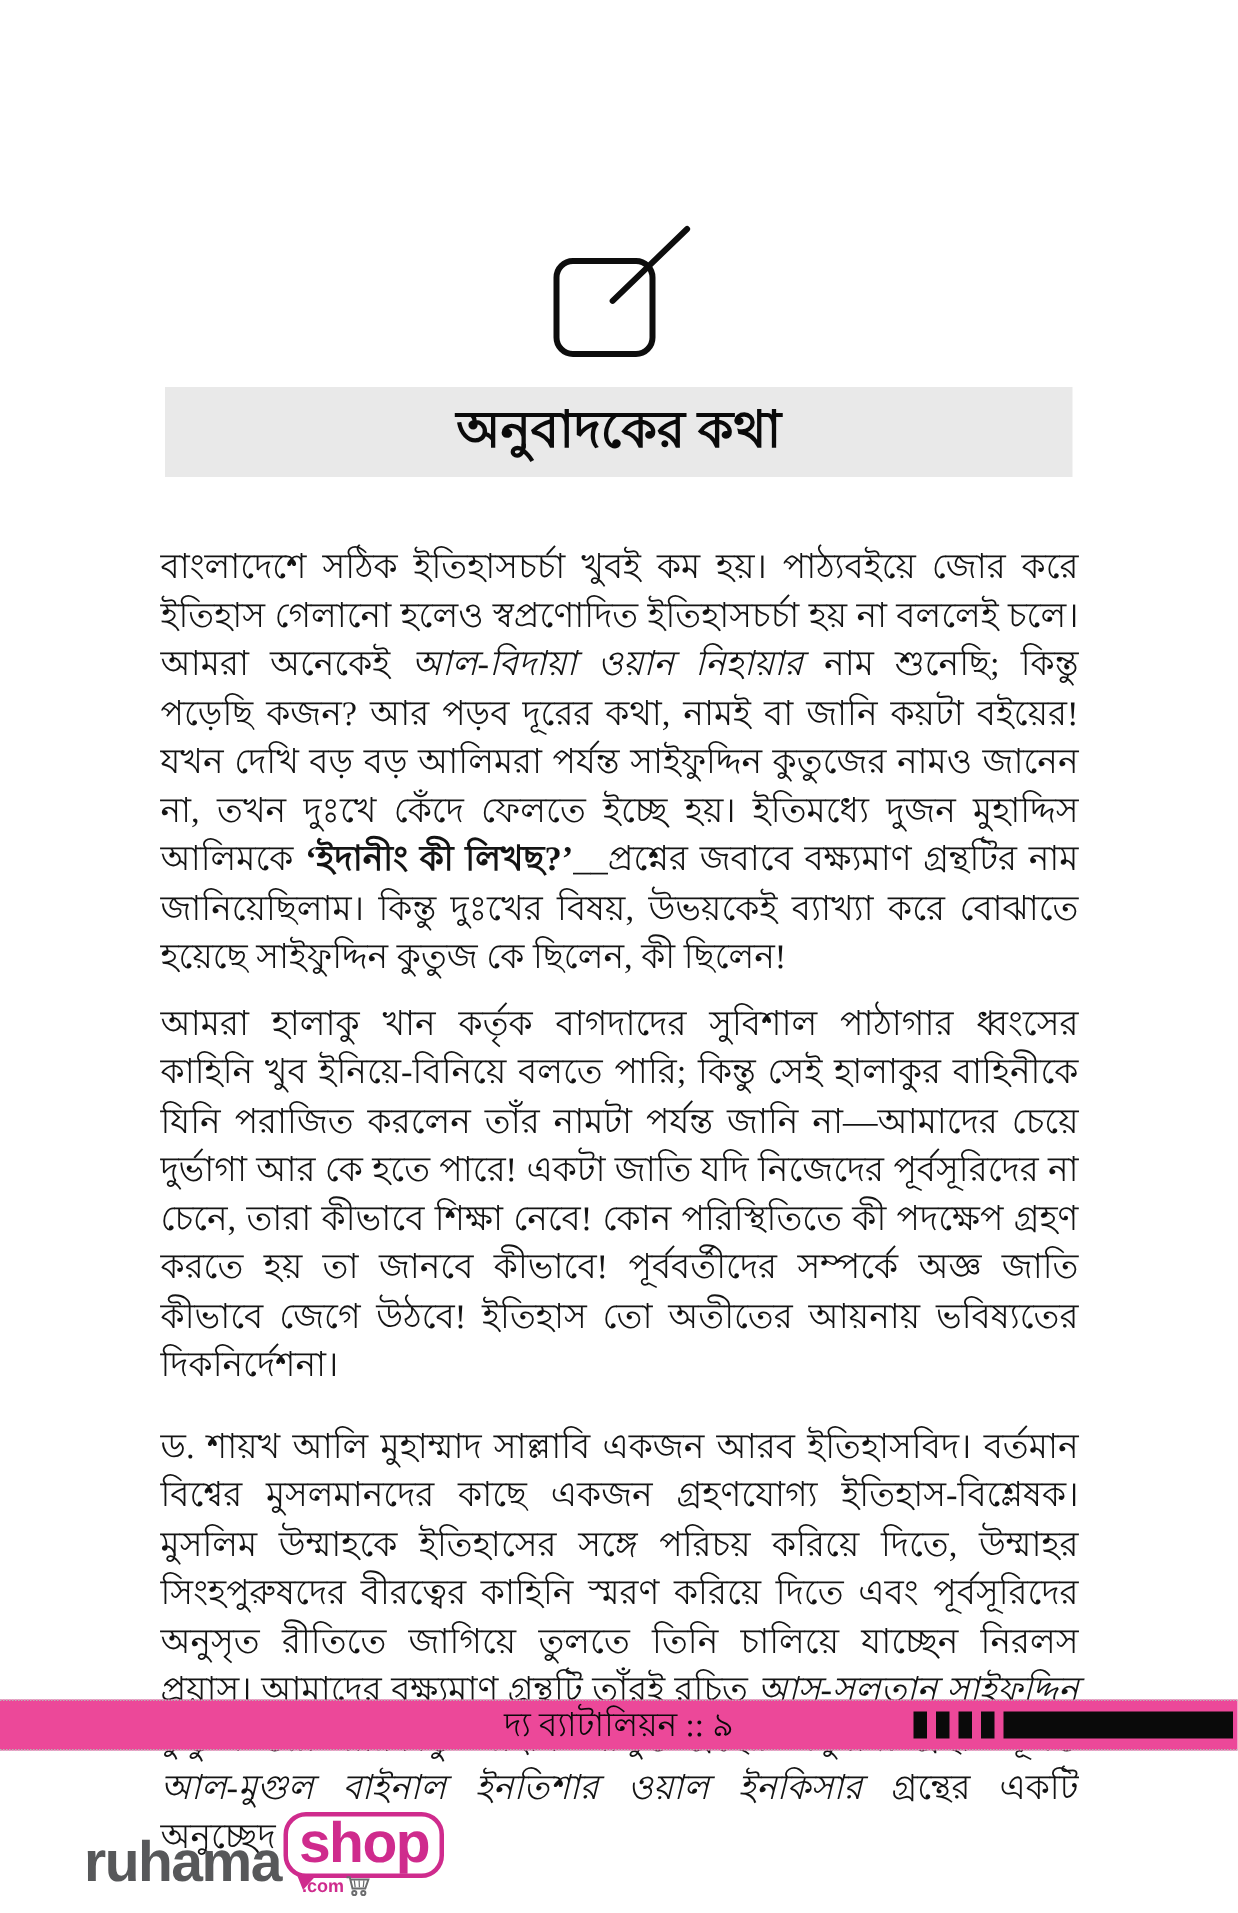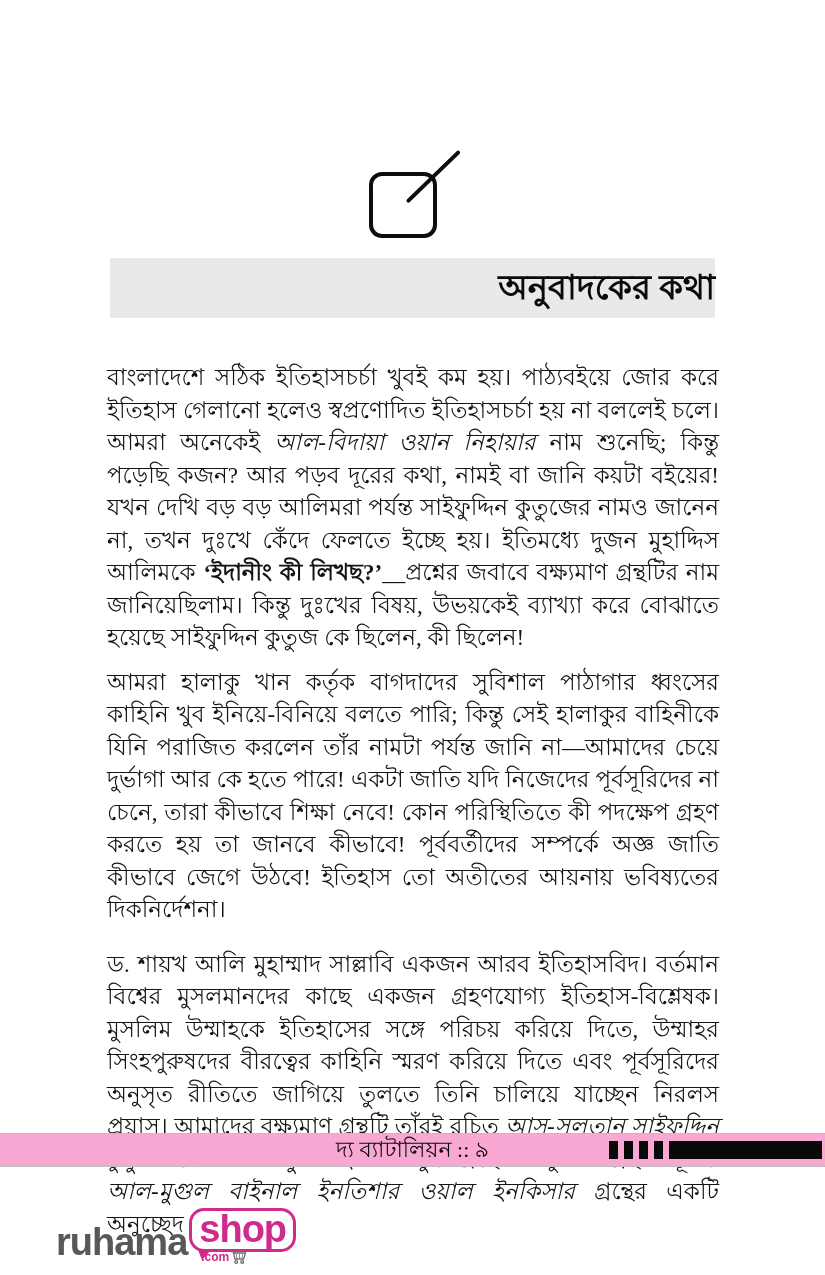--- a/index.html
+++ b/index.html
@@ -14,39 +14,39 @@
     border:4px solid #0d0d0d;border-radius:13px;background:#fff;
   }
   .pen-line{
     position:absolute;left:407px;top:200px;width:73px;height:4px;
     background:#0d0d0d;border-radius:2px;
     transform:rotate(-44deg);transform-origin:0 50%;
   }
   
   .chapter-band{
     position:absolute;left:110px;top:258px;width:605px;height:60px;
-    background:#e9e9e9;text-align:right;
+    background:#e9e9e9;text-align:center;
   }
   .chapter-band .title{
     font-size:34px;font-weight:bold;line-height:60px;color:#0a0a0a;
     font-family:"Liberation Serif","DejaVu Serif",serif;
   }
   
   .content{
     position:absolute;left:107px;top:338px;width:612px;
     font-size:23px;line-height:32.5px;text-align:justify;color:#141414;margin-top:24px;
   }
   .content p{margin:0 0 12px 0;}
   .content p.gap-lg{margin-top:22px;}
   .seg-italic{font-style:italic;}
   .seg-bold{font-weight:bold;}
   
   .footer-band{
     position:absolute;left:0;top:1133px;width:825px;height:32px;
-    background:#f9a8d4;
+    background:#ec4899;
     border-top:1px dotted #b5b5b5;border-bottom:1px dotted #b5b5b5;
   }
   .footer-text{
     position:absolute;left:0;width:100%;text-align:center;
     font-size:22px;line-height:32px;color:#0a0a0a;
   }
   .barcode{
     position:absolute;left:609px;top:7px;height:18px;display:flex;gap:6px;
   }
   .barcode .bar-thin{width:9px;height:18px;background:#0a0a0a;}

